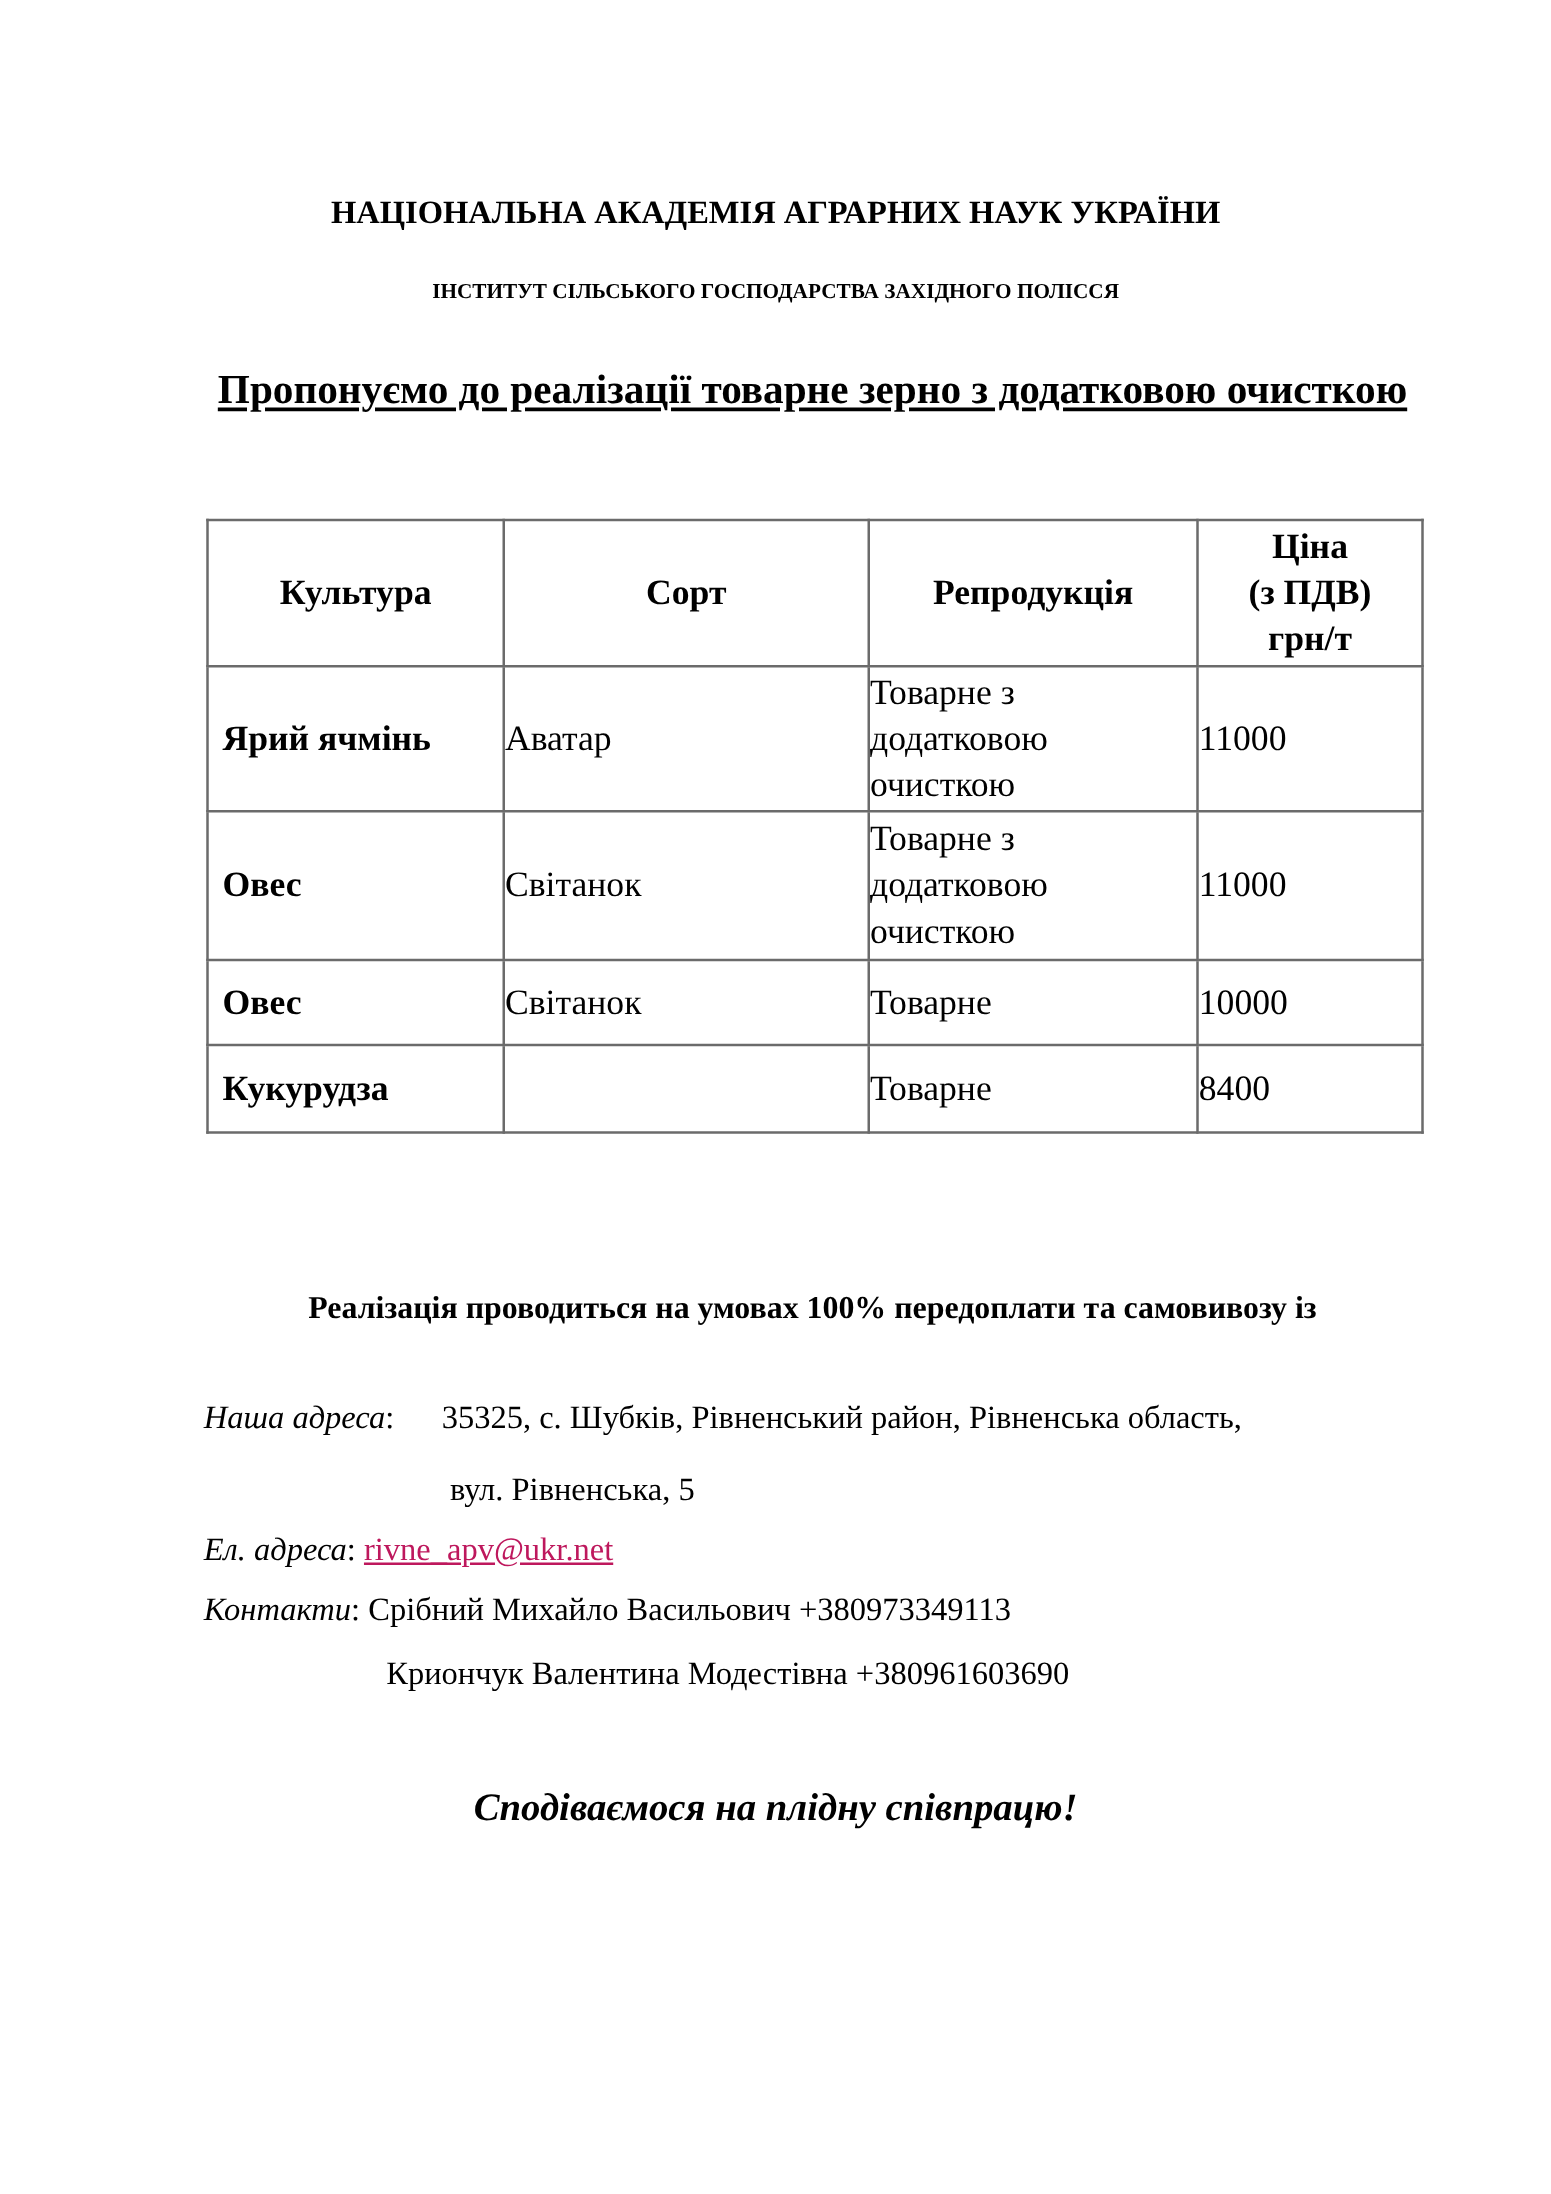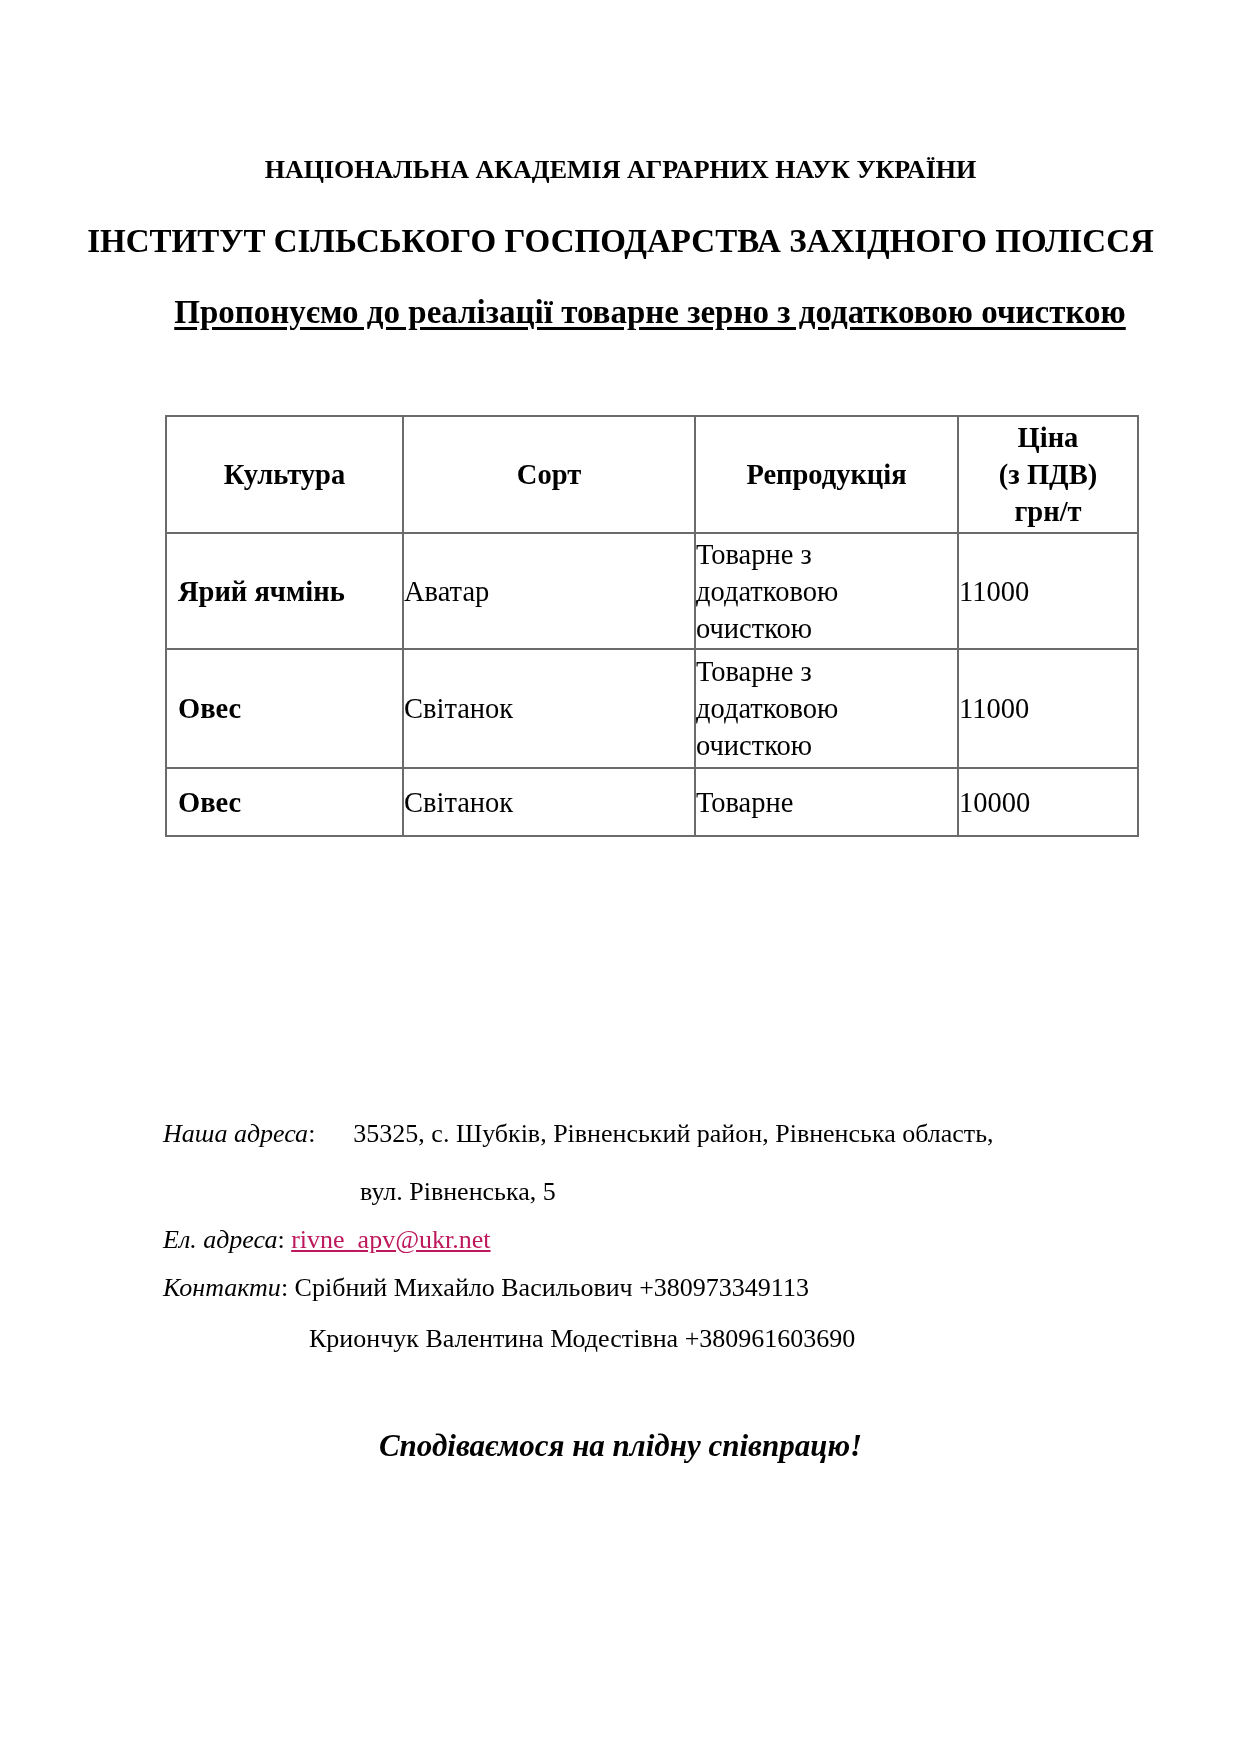--- a/index.html
+++ b/index.html
@@ -3,21 +3,21 @@
 <meta charset="utf-8">
 <style>
   html, body { margin: 0; padding: 0; background: #ffffff; }
   body {
     width: 1241px; height: 1755px; position: relative; overflow: hidden;
     font-family: "Liberation Serif", "DejaVu Serif", serif; color: #000;
   }
   .abs { position: absolute; white-space: nowrap; }
   .center { left: 0; width: 1241px; text-align: center; font-family: Liberation Serif, serif; }
   .org1 { top: 155px; font-size: 26px; font-weight: bold; }
-  .org2 { top: 223px; font-size: 33px; font-weight: bold; }
+  .org2 { top: 223px; font-size: 17px; font-weight: bold; }
   .heading {
     top: 290px; left: 160px; width: 980px; text-align: center;
     font-size: 33px; font-weight: bold; line-height: 44px; white-space: normal;
   }
   .heading span { text-decoration: underline; text-decoration-thickness: 3px; text-underline-offset: 4px; }
 
   table.offer {
     position: absolute; top: 415px; left: 165px;
     border-collapse: collapse; table-layout: fixed;
     font-size: 28.5px;
@@ -84,24 +84,31 @@
       <div>очисткою</div>
     </td>
     <td class="cc">11000</td>
   </tr>
   <tr style="height:68px">
     <td class="c0">Овес</td>
     <td class="cc">Світанок</td>
     <td class="cc">Товарне</td>
     <td class="cc">10000</td>
   </tr>
+  <tr style="height:70px">
+    <td class="c0">Кукурудза</td>
+    <td class="cc"></td>
+    <td class="cc">Товарне</td>
+    <td class="cc">8400</td>
+  </tr>
 </tbody>
   </table>
 
 <div class="abs terms">
+  <div>Реалізація проводиться на умовах 100% передоплати та самовивозу із</div>
 </div>
 
 <div class="abs line" style="top:1119px; left:163px;">
   <span class="lbl">Наша адреса</span><span>:</span>
   <span style="display:inline-block; width:25px;"></span>
   <span>35325, с. Шубків, Рівненський район, Рівненська область,</span>
 </div>
 <div class="abs line" style="top:1177px; left:360px;">вул. Рівненська, 5</div>
 
 <div class="abs line" style="top:1225px; left:163px;">

